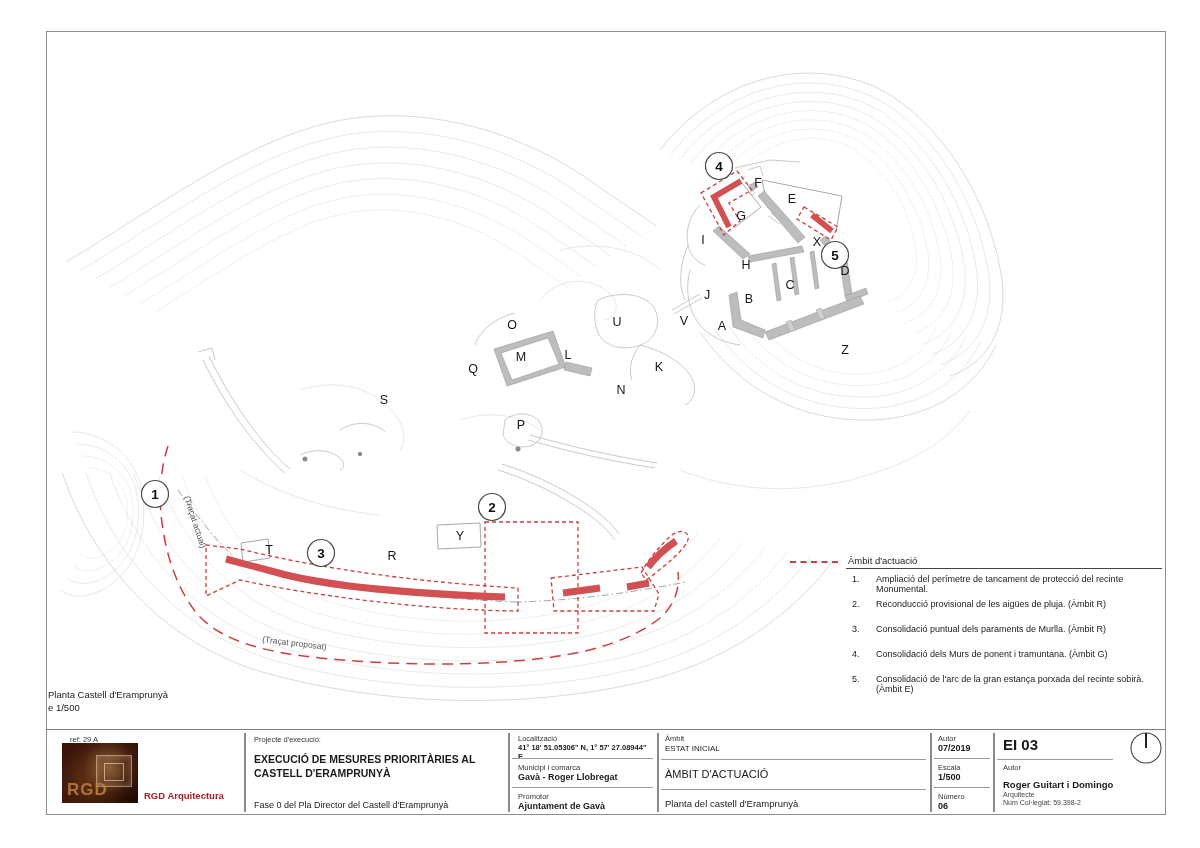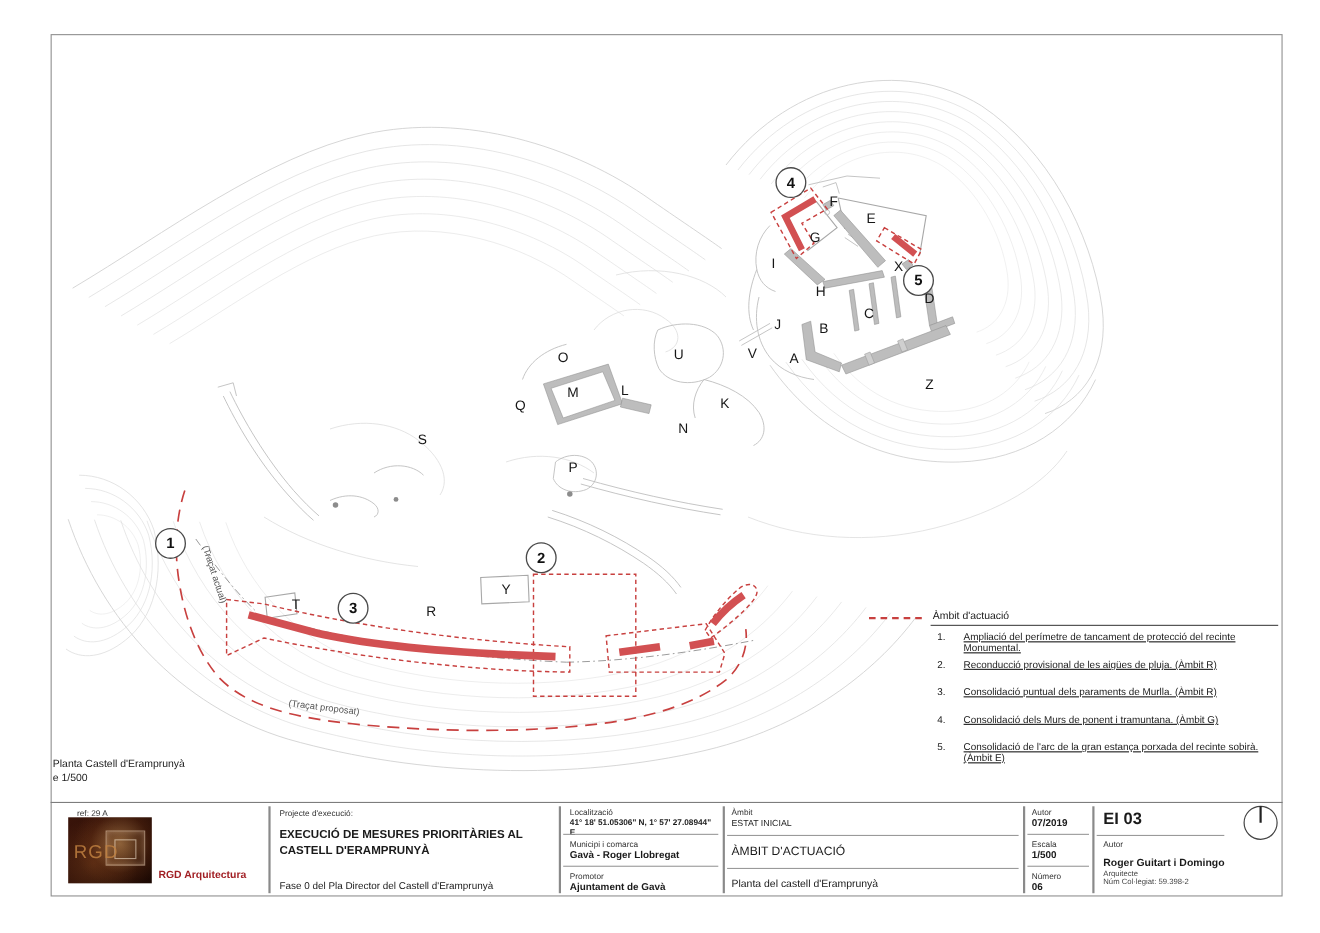--- a/index.html
+++ b/index.html
@@ -24,33 +24,33 @@
   .trace-label{font:8.5px "Liberation Sans",sans-serif;fill:#555;}
 
   .caption{position:absolute;left:48px;top:688px;font-size:9.5px;line-height:13px;color:#222;}
 
   .legend{position:absolute;left:788px;top:552px;width:376px;font-size:9px;}
   .legend .dash-sample{position:absolute;left:2px;top:9px;width:48px;border-top:2px dashed #c8403f;}
   .legend .legend-title{position:absolute;left:60px;top:3px;font-size:9.5px;}
   .legend .legend-rule{position:absolute;left:58px;top:16px;width:316px;border-top:1px solid #444;}
   .legend .legend-item{position:absolute;left:64px;width:306px;}
   .legend .legend-item .num{position:absolute;left:0;}
-  .legend .legend-item .txt{position:absolute;left:24px;width:282px;text-decoration:underline;}
+  .legend .legend-item .txt{position:absolute;left:24px;width:282px;}
 
   .titleblock{position:absolute;left:46px;top:729px;width:1120px;height:86px;border-top:1.5px solid #7d7d7d;box-sizing:border-box;font-size:8px;}
   .tb-div{position:absolute;top:3px;bottom:3px;width:2px;background:#8a8a8a;}
   .tb-hr{position:absolute;height:1px;background:#9a9a9a;}
   .lbl{color:#333;font-size:7.5px;}
   .val{font-weight:bold;font-size:9px;}
   .abs{position:absolute;}
   .logo{position:absolute;left:16px;top:13px;width:76px;height:60px;background:
     radial-gradient(circle at 62% 40%, rgba(214,160,96,.55), rgba(120,60,25,.25) 45%, rgba(0,0,0,0) 70%),
     radial-gradient(circle at 30% 70%, rgba(160,90,40,.35), rgba(0,0,0,0) 60%),
     linear-gradient(135deg,#3a140a,#2a0e06 55%,#1c0903);overflow:hidden;}
-  .logo .glyph{position:absolute;left:5px;bottom:18px;color:#c08040;font-weight:normal;font-size:17px;letter-spacing:1px;opacity:.85;}
+  .logo .glyph{position:absolute;left:5px;bottom:3px;color:#c08040;font-weight:bold;font-size:17px;letter-spacing:1px;opacity:.85;}
   .logo .plan-glow{position:absolute;left:34px;top:12px;width:34px;height:30px;border:1px solid rgba(255,230,200,.5);box-shadow:0 0 6px rgba(255,220,180,.4) inset;}
   .logo .plan-glow2{position:absolute;left:42px;top:20px;width:18px;height:16px;border:1px solid rgba(255,240,220,.55);}
   .brand{position:absolute;left:98px;top:60px;color:#a11f24;font-weight:bold;font-size:9.5px;}
   .north{position:absolute;left:1082px;top:1px;}
 </style>
 </head>
 <body>
 
 <div class="sheet"></div>
 

